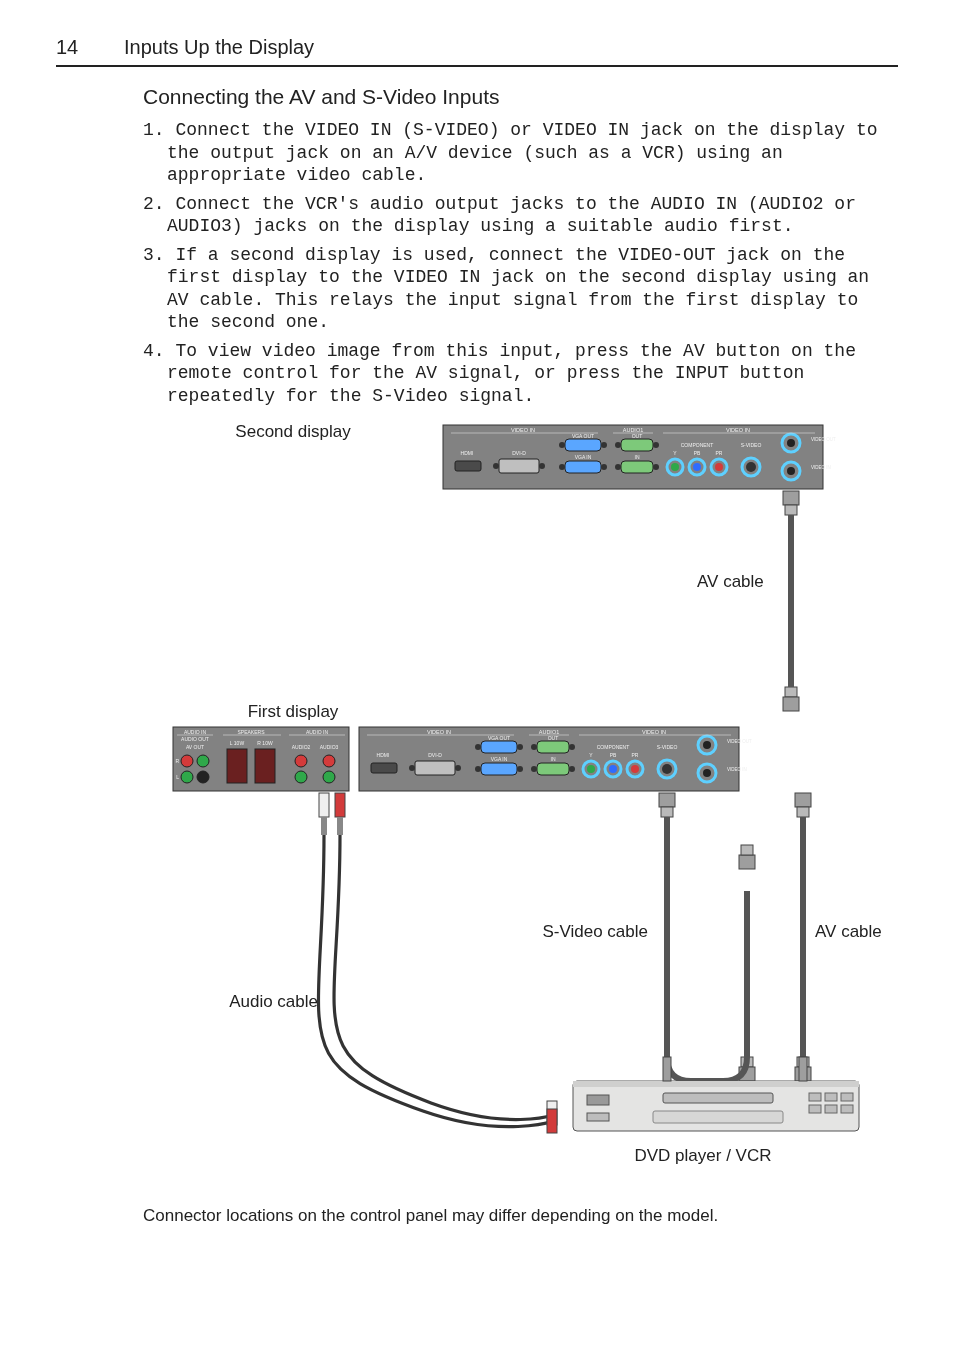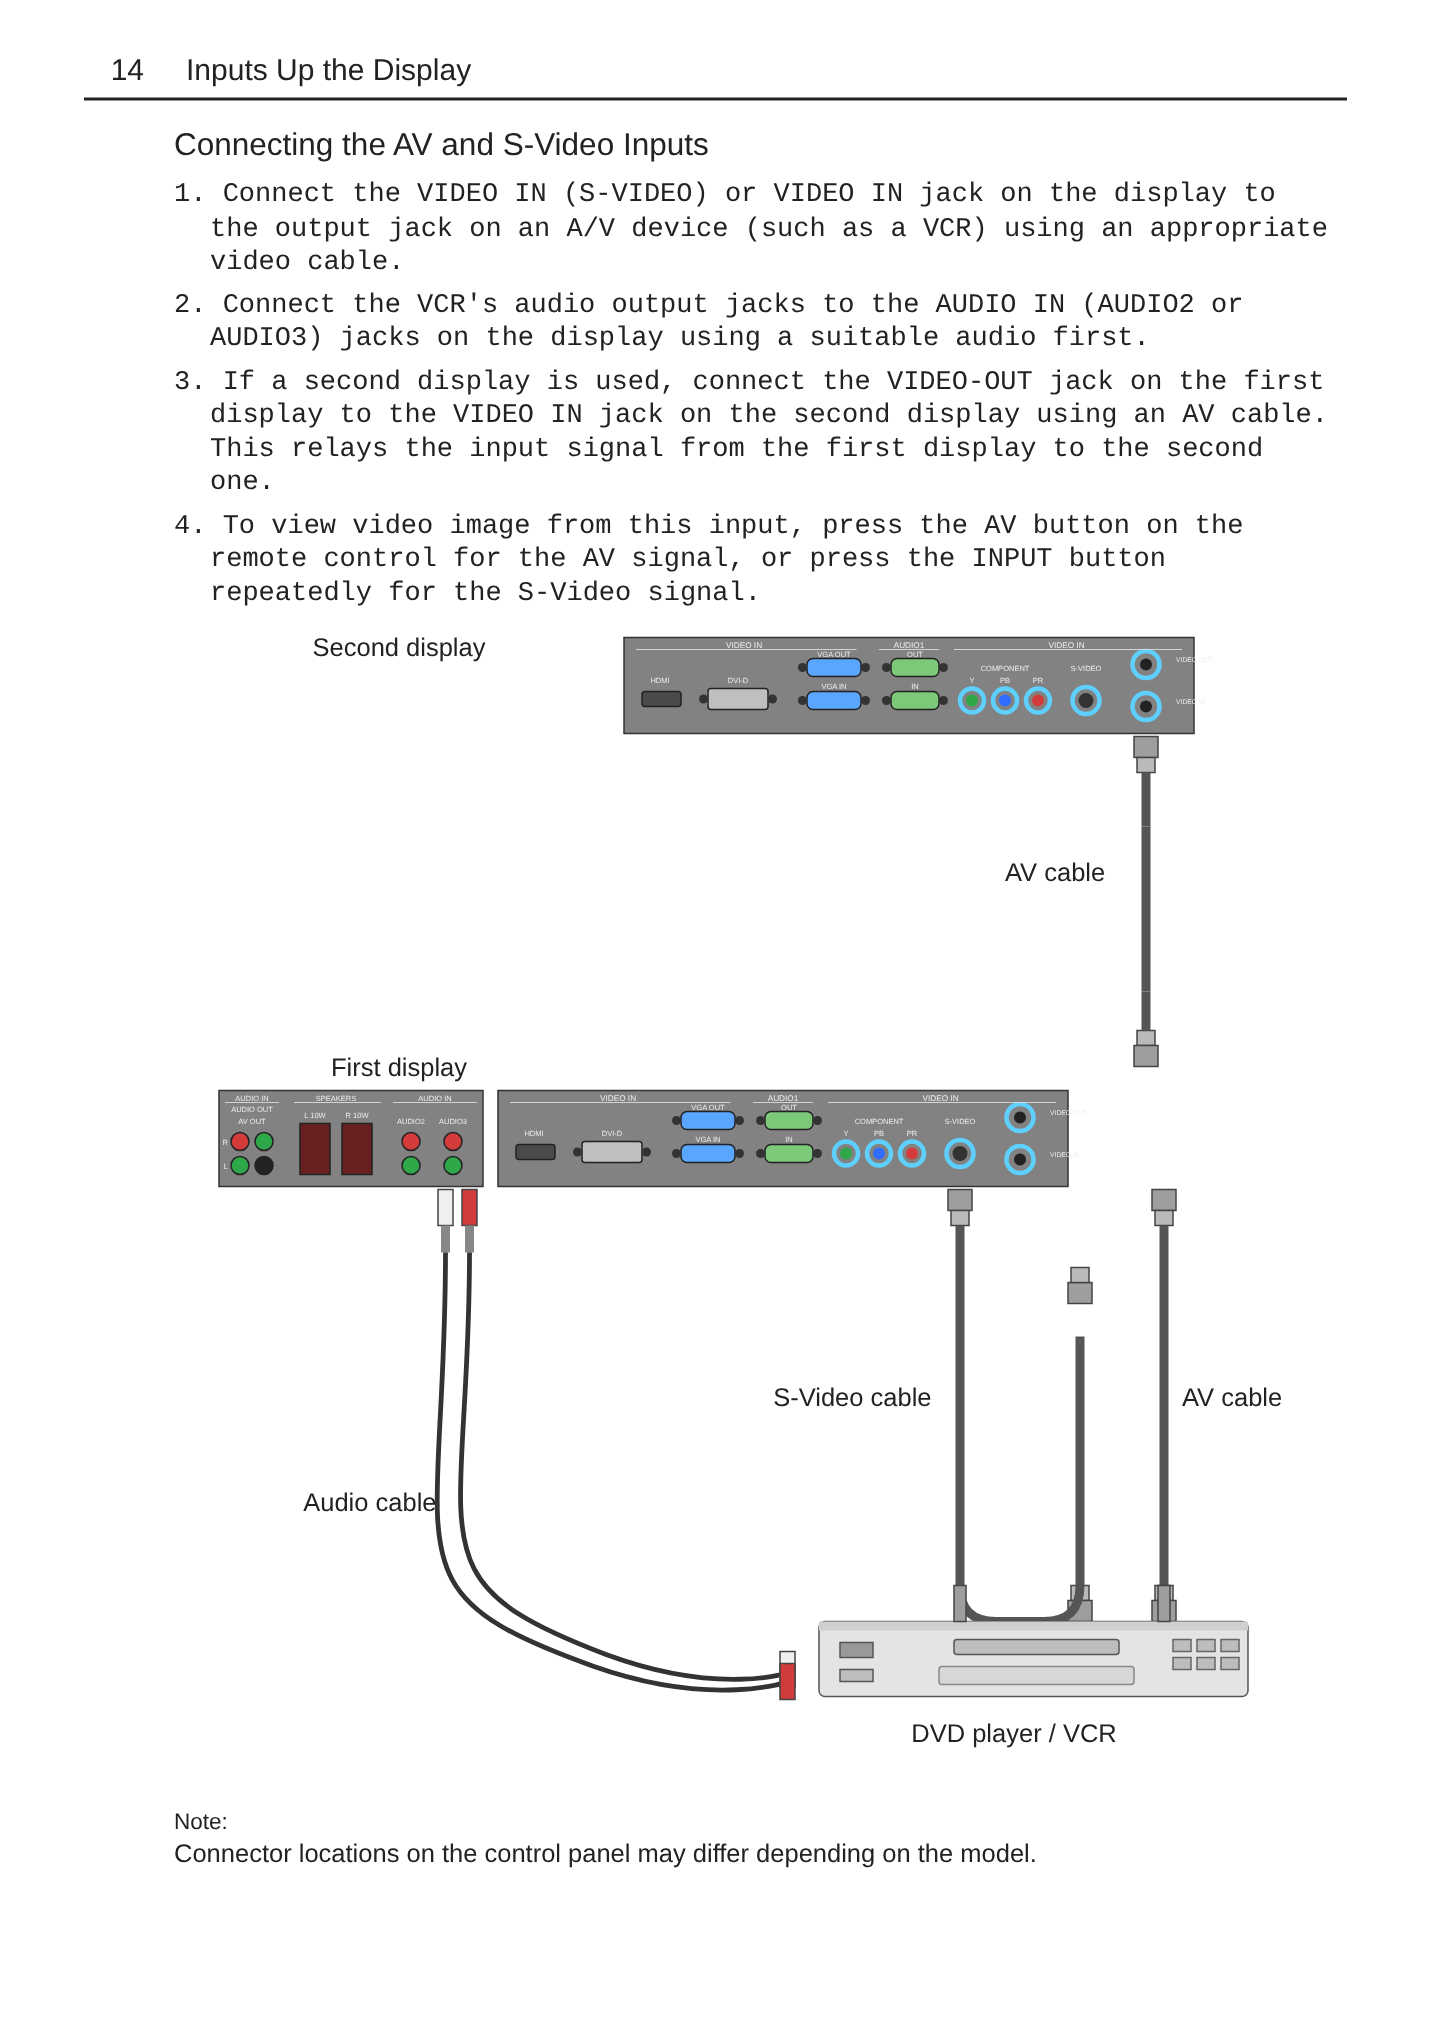--- a/index.html
+++ b/index.html
@@ -14,28 +14,28 @@
     padding: 36px 56px 60px 56px;
   }
   .running-head {
     display: flex;
     align-items: baseline;
     gap: 28px;
     font-size: 20px;
     font-weight: 400;
     margin-bottom: 6px;
   }
-  .running-head .num { width: 40px; text-align: right; }
+  .running-head .num { width: 40px; }
   .rule {
     border: none;
     border-top: 2px solid #222;
     margin: 0 0 18px 0;
   }
   .content {
-    margin-left: 60px;
+    margin-left: 87px;
     margin-right: 10px;
   }
   h2.section {
     font-size: 21px;
     font-weight: 400;
     margin: 0 0 10px 0;
   }
   ol.steps {
     margin: 0 0 14px 0;
     padding: 0;
@@ -276,17 +276,16 @@
         <g>
           <rect x="520" y="636" width="8" height="24" fill="#9e9e9e" stroke="#444"></rect>
           <rect x="656" y="636" width="8" height="24" fill="#9e9e9e" stroke="#444"></rect>
         </g>
 
         <text x="560" y="740" font-size="17" fill="#222" text-anchor="middle">DVD player / VCR</text>
       </svg>
     </div>
 
     <div class="footnotes">
-      <div class="note-label">Note:</div>
       <div>Connector locations on the control panel may differ depending on the model.</div>
     </div>
   </div>
 </div>
 
 </body></html>

